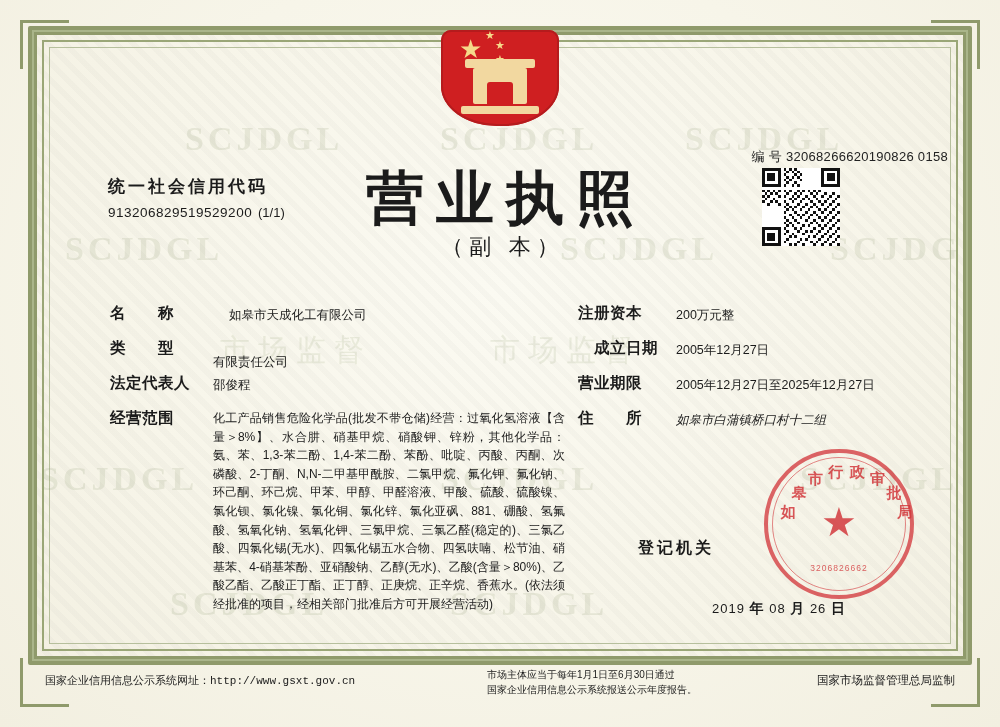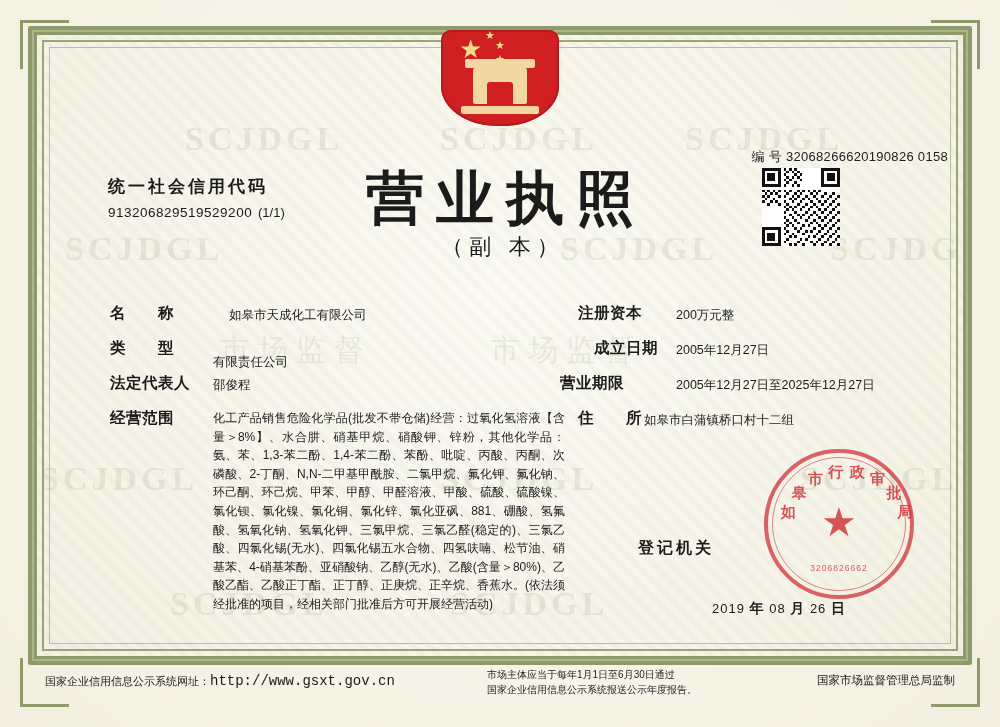--- a/index.html
+++ b/index.html
@@ -222,21 +222,21 @@
   .date-line b{font-family:"Liberation Serif", serif;font-size:14px;}
 
   
   .footer{
     position:absolute;left:0;right:0;bottom:18px;height:42px;
   }
   .footer-left{
     position:absolute;left:45px;top:6px;font-size:11px;color:#1b1b1b;
     white-space:nowrap;
   }
-  .footer-left .url{font-family:"Liberation Mono", monospace;font-size:14px;}
+  .footer-left .url{font-family:"Liberation Mono", monospace;font-size:11px;}
   .footer-center{
     position:absolute;left:487px;top:0px;font-size:10px;color:#1b1b1b;
     line-height:1.5;text-align:left;
   }
   .footer-right{
     position:absolute;right:45px;top:6px;font-size:11.5px;color:#1b1b1b;
     white-space:nowrap;
   }
 </style>
 </head>
@@ -507,25 +507,25 @@
 
   <div class="field-label" style="left:110px;top:408px;">经营范围</div>
   <div class="scope-value">化工产品销售危险化学品(批发不带仓储)经营：过氧化氢溶液【含量＞8%】、水合肼、硝基甲烷、硝酸钾、锌粉，其他化学品：氨、苯、1,3-苯二酚、1,4-苯二酚、苯酚、吡啶、丙酸、丙酮、次磷酸、2-丁酮、N,N-二甲基甲酰胺、二氯甲烷、氟化钾、氟化钠、环己酮、环己烷、甲苯、甲醇、甲醛溶液、甲酸、硫酸、硫酸镍、氯化钡、氯化镍、氯化铜、氯化锌、氯化亚砜、881、硼酸、氢氟酸、氢氧化钠、氢氧化钾、三氯甲烷、三氯乙醛(稳定的)、三氯乙酸、四氯化锡(无水)、四氯化锡五水合物、四氢呋喃、松节油、硝基苯、4-硝基苯酚、亚硝酸钠、乙醇(无水)、乙酸(含量＞80%)、乙酸乙酯、乙酸正丁酯、正丁醇、正庚烷、正辛烷、香蕉水。(依法须经批准的项目，经相关部门批准后方可开展经营活动)</div>
 
   <div class="field-label" style="left:578px;top:303px;">注册资本</div>
   <div class="field-value" style="left:676px;top:306px;">200万元整</div>
 
   <div class="field-label" style="left:578px;top:338px;margin-left:16px;">成立日期</div>
   <div class="field-value" style="left:676px;top:341px;">2005年12月27日</div>
 
-  <div class="field-label" style="left:560px;top:373px;">营业期限</div>
+  <div class="field-label" style="left:578px;top:373px;">营业期限</div>
   <div class="field-value" style="left:676px;top:376px;">2005年12月27日至2025年12月27日</div>
 
   <div class="field-label" style="left:578px;top:408px;">住　　所</div>
-  <div class="field-value" style="left:644px;top:411px;">如皋市白蒲镇桥口村十二组</div>
+  <div class="field-value" style="left:676px;top:411px;font-style:italic;">如皋市白蒲镇桥口村十二组</div>
 
   <div class="registrar">登记机关</div>
 
   <div class="seal">
     <div class="ring"></div>
     <div class="seal-text">
       <span style="transform:rotate(-70deg) translate(0,-62px) rotate(70deg);">如</span>
       <span style="transform:rotate(-50deg) translate(0,-62px) rotate(50deg);">皋</span>
       <span style="transform:rotate(-30deg) translate(0,-62px) rotate(30deg);">市</span>
       <span style="transform:rotate(-10deg) translate(0,-62px) rotate(10deg);">行</span>

